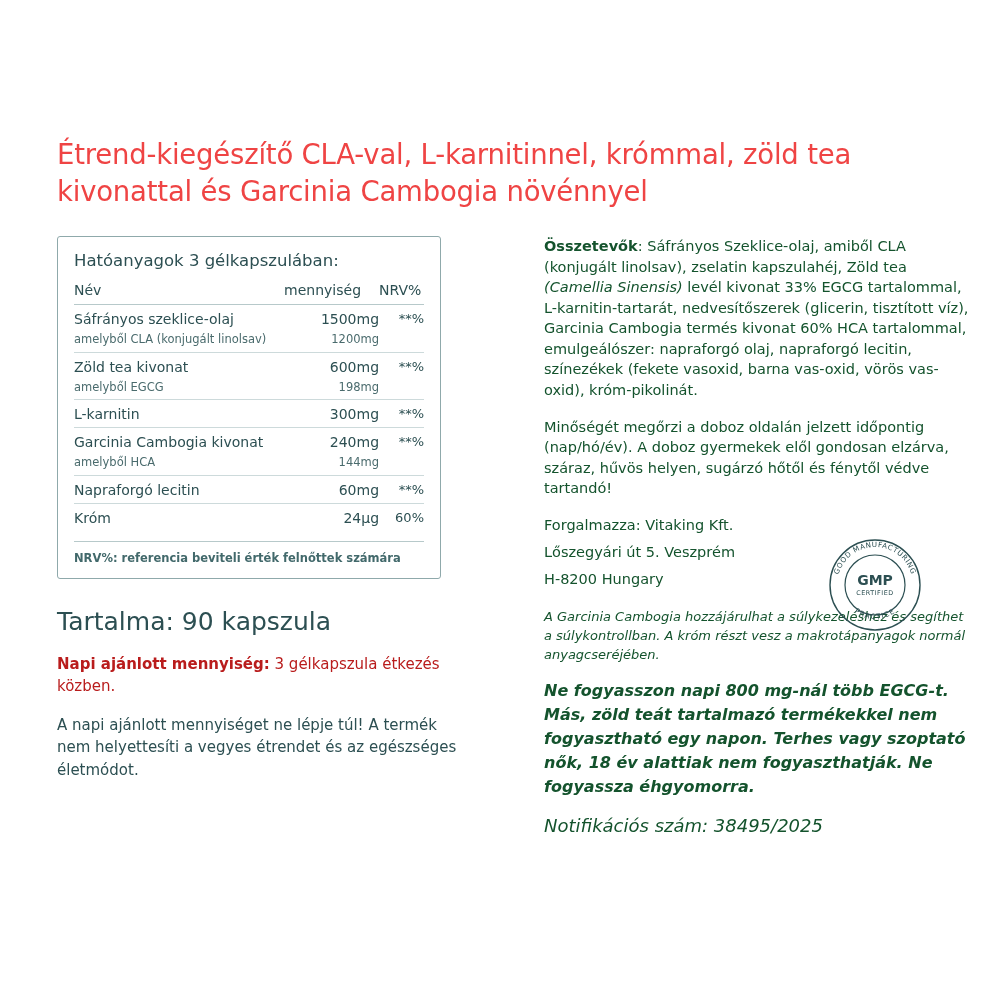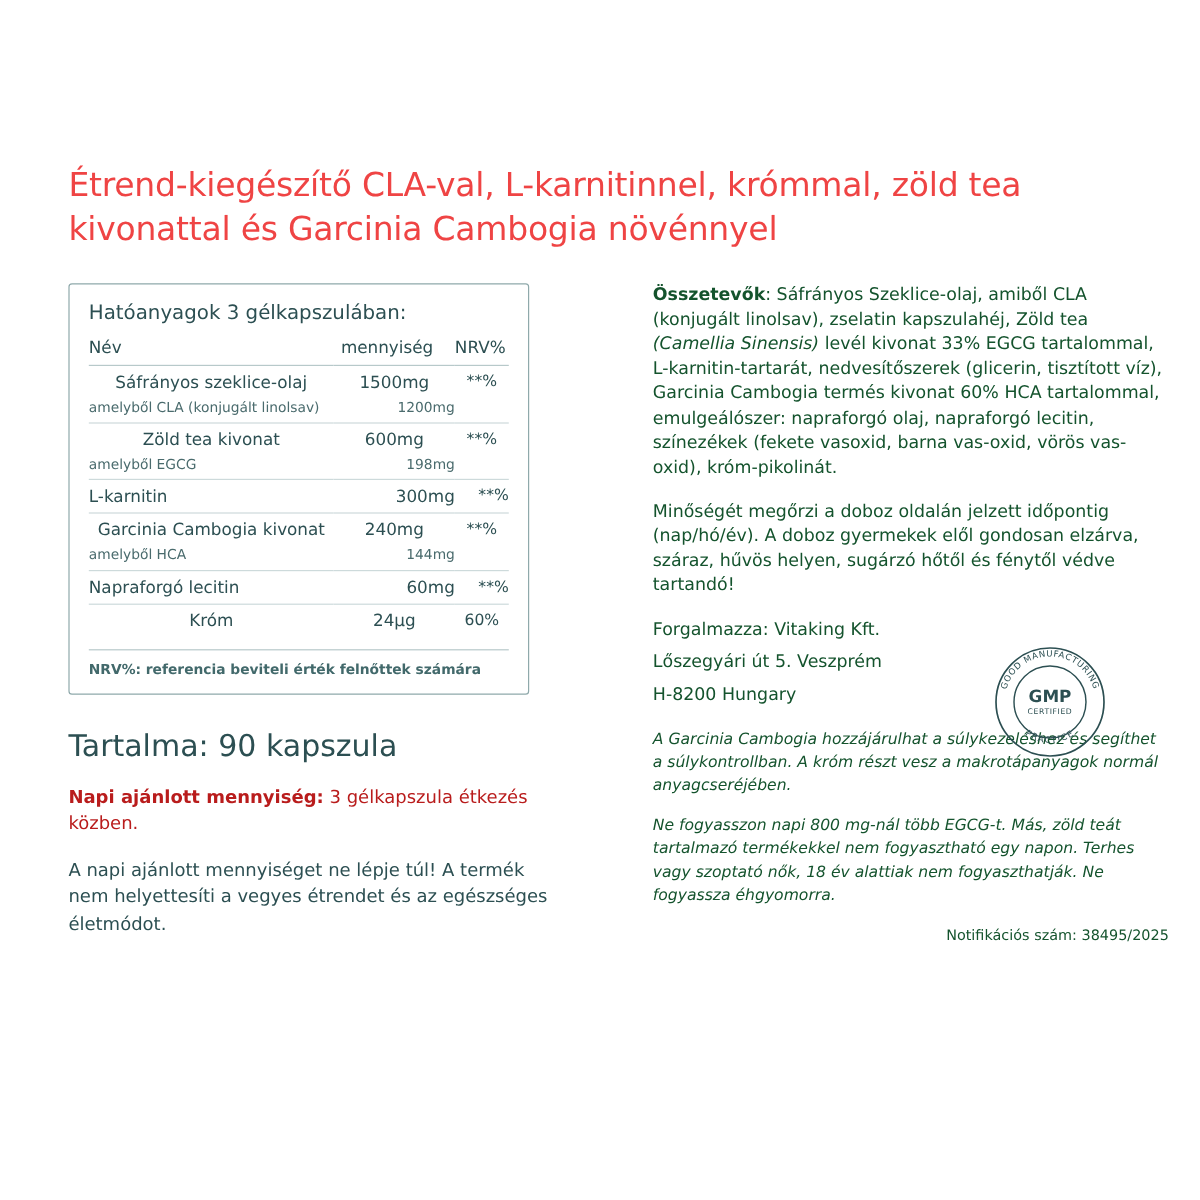--- a/index.html
+++ b/index.html
@@ -73,21 +73,21 @@
     border-bottom: none;
     padding: 0 0 0 0;
     font-size: 11.5px;
     color: #4a6b6d;
   }
   table.facts tr.sub + tr td { }
   td.c-name { font-size: 14px; }
   td.c-amt { text-align: right; padding-right: 18px; white-space: nowrap;}
   td.c-nrv { text-align: right; white-space: nowrap; font-size: 13px;}
   tr.sub td.c-amt { font-size: 11.5px; }
-  .row-nb td { border-bottom: none !important; text-align: center; }
+  .row-nb td { border-bottom: none !important; }
   .facts-notes {
     margin-top: 10px;
     border-top: 1px solid #b7c9ca;
     padding-top: 8px;
     font-size: 11.5px;
     line-height: 1.45;
     color: #42696b;
     font-weight: bold;
   }
   .contents-title {
@@ -125,28 +125,28 @@
   .right-col .ing i { font-style: italic; }
   .addr { margin-bottom: 6px; line-height: 1.45; }
   .small-ital {
     font-style: italic;
     font-size: 13px;
     line-height: 1.45;
     margin-bottom: 14px;
   }
   .small-ital-bold {
     font-style: italic;
-    font-weight: normal;
-    font-size: 13px;
+    font-weight: bold;
+    font-size: 16px;
     line-height: 1.5;
     margin-bottom: 14px;
   }
   .notif {
-    font-size: 12px;
-    text-align: right;
+    font-style: italic;
+    font-size: 18px;
   }
   
   .gmp {
     position: absolute;
     left: 827px;
     top: 537px;
     width: 96px;
     height: 96px;
   }
   .gmp svg { display: block; }

